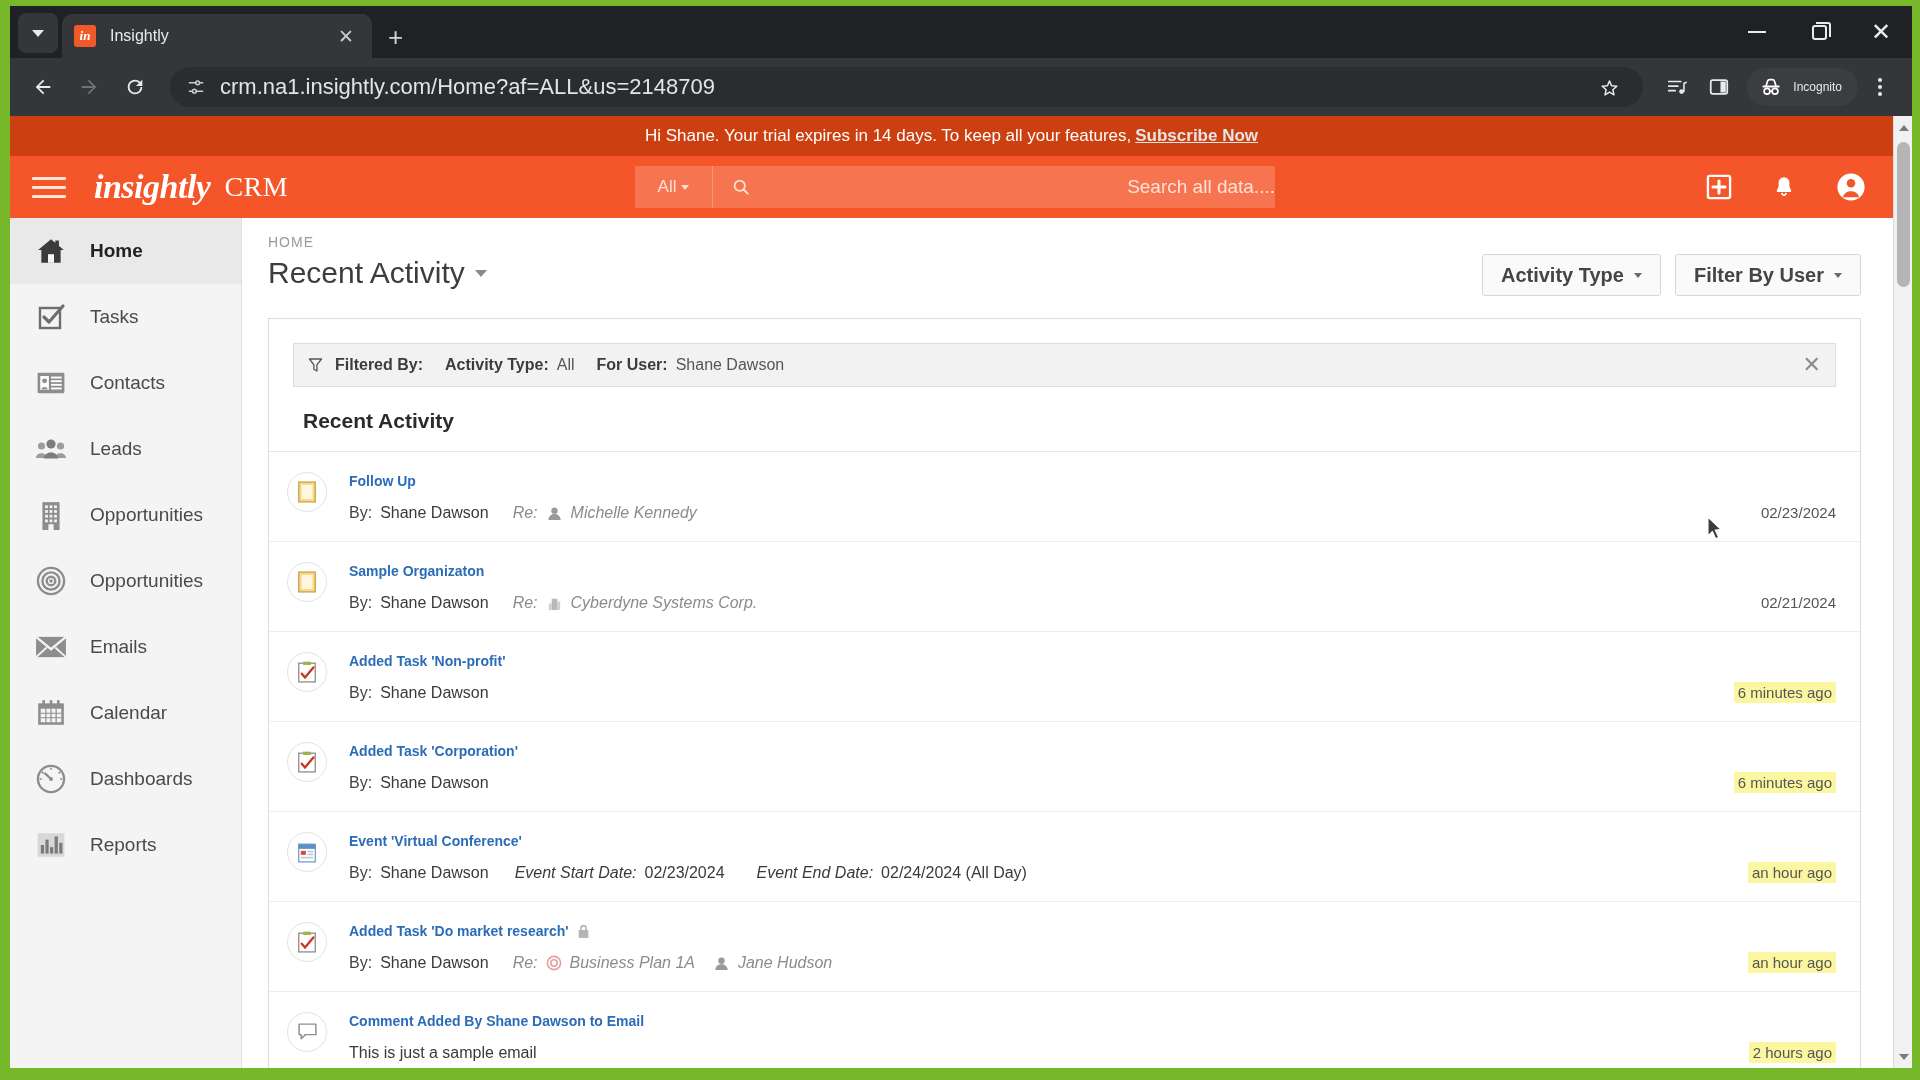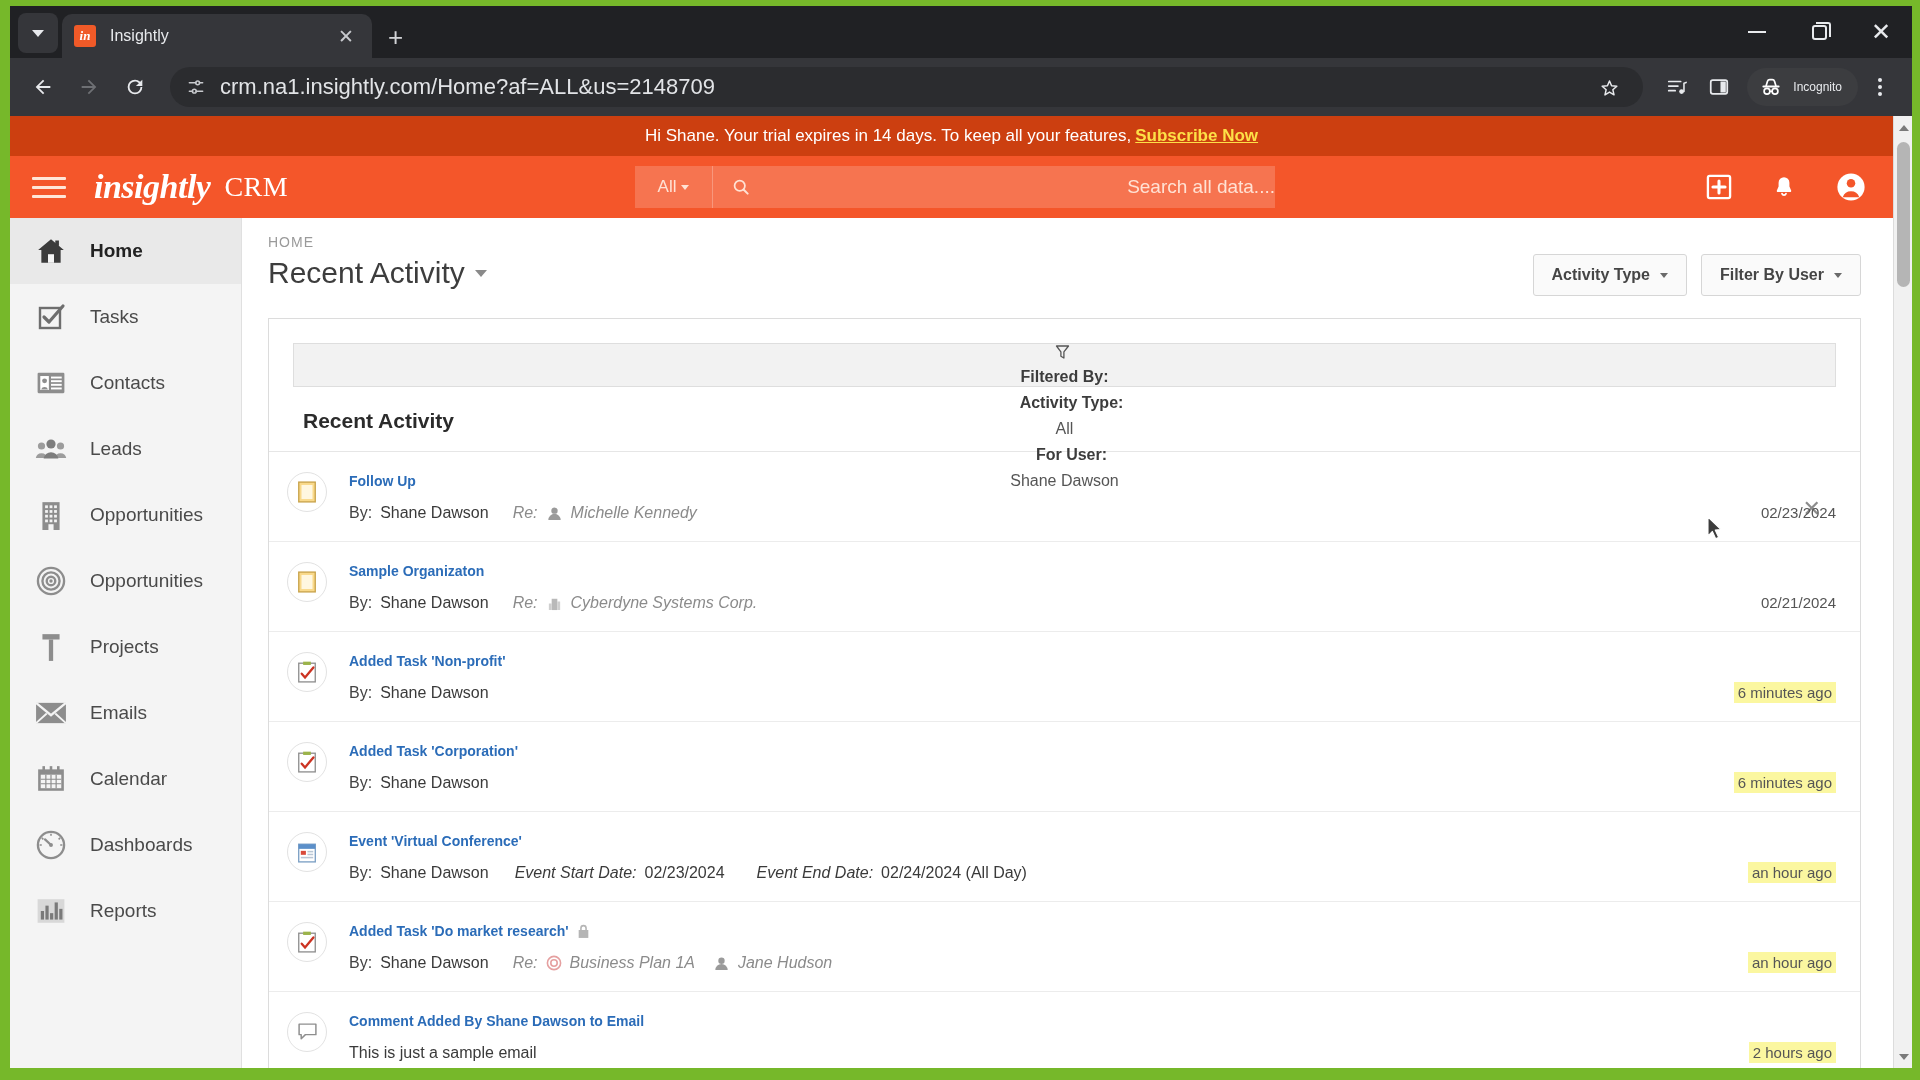--- a/index.html
+++ b/index.html
@@ -213,21 +213,21 @@
   #trial-banner {
     height: 40px;
     background: #cc3f10;
     display: flex;
     align-items: center;
     justify-content: center;
     color: #ffffff;
     font-size: 17px;
   }
   #trial-banner a {
-    color: #fde047;
+    color: #e5e5e5;
     text-decoration: underline;
     font-weight: bold;
     margin-left: 4px;
     cursor: pointer;
   }
 
   
   #app-header {
     height: 62px;
     background: #f4562a;
@@ -365,21 +365,21 @@
     border-left-width: 6px; border-right-width: 6px; border-top-width: 7px;
   }
   #head-actions { display: flex; gap: 14px; margin-top: 20px; }
   .filter-btn {
     background: #fafafa;
     border: 1px solid #d6d6d6;
     border-radius: 3px;
     padding: 12px 18px;
     height: 42px;
     display: flex; align-items: center; gap: 10px;
-    font-size: 16px;
+    font-size: 20px;
     color: #454545;
     font-weight: bold;
     cursor: pointer;
   }
   .filter-btn .caret-down { border-top-color: #6a6a6a; }
 
   
   #activity-card {
     margin: 22px 32px 0 26px;
     border: 1px solid #dcdcdc;
@@ -390,21 +390,20 @@
     margin: 24px 24px 0 24px;
     background: #f2f2f2;
     border: 1px solid #dedede;
     height: 44px;
     display: flex;
     align-items: center;
     padding: 0 14px;
     font-size: 16px;
     color: #3c3c3c;
     gap: 8px;
-    flex-direction: column;
   }
   .funnel-icon { margin-right: 4px; display:flex; }
   #filter-bar .lbl { font-weight: bold; }
   #filter-bar .val { color: #555; }
   #filter-close {
     margin-left: auto;
     color: #8c8c8c;
     font-size: 22px;
     cursor: pointer;
     line-height: 1;
@@ -743,29 +742,20 @@
               <svg width="30" height="30" viewBox="0 0 28 28" class="icn">
                 <circle cx="14" cy="14" r="12.2" fill="none" stroke="#8d8d8d" stroke-width="2.2"></circle>
                 <circle cx="14" cy="14" r="8" fill="none" stroke="#8d8d8d" stroke-width="2.2"></circle>
                 <circle cx="14" cy="14" r="4" fill="none" stroke="#8d8d8d" stroke-width="2.2"></circle>
                 <circle cx="14" cy="14" r="1.6" fill="#8d8d8d"></circle>
               </svg>
             </span>
             <span>Opportunities</span>
           </div>
 
-          <div class="nav-item">
-            <span class="nav-icon">
-              <svg width="26" height="30" viewBox="0 0 22 28" class="icn">
-                <path d="M3 2h16v5H3z" fill="#8d8d8d"></path>
-                <path d="M9 7h4v20H9z" fill="#8d8d8d"></path>
-              </svg>
-            </span>
-            <span>Projects</span>
-          </div>
 
           <div class="nav-item">
             <span class="nav-icon">
               <svg width="32" height="24" viewBox="0 0 30 22" class="icn">
                 <rect x="1" y="1.5" width="28" height="19" fill="#8d8d8d"></rect>
                 <path d="M1 1.5L15 13 29 1.5" fill="none" stroke="#f4f4f4" stroke-width="2.2"></path>
                 <path d="M1 20.5l10-9M29 20.5l-10-9" stroke="#f4f4f4" stroke-width="1.8" fill="none"></path>
               </svg>
             </span>
             <span>Emails</span>

